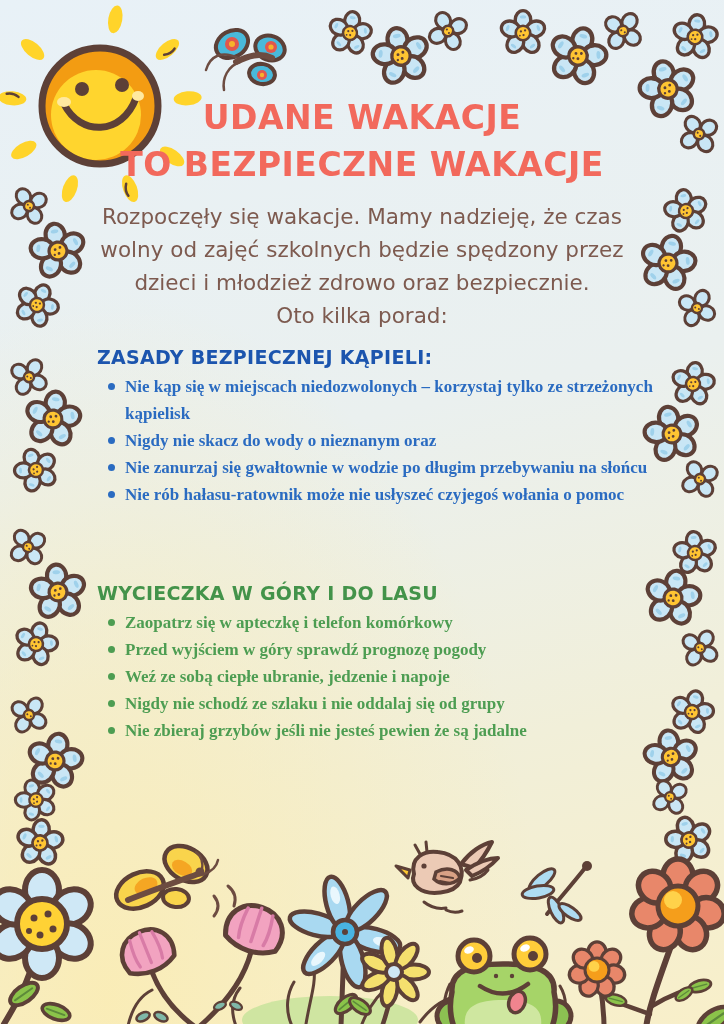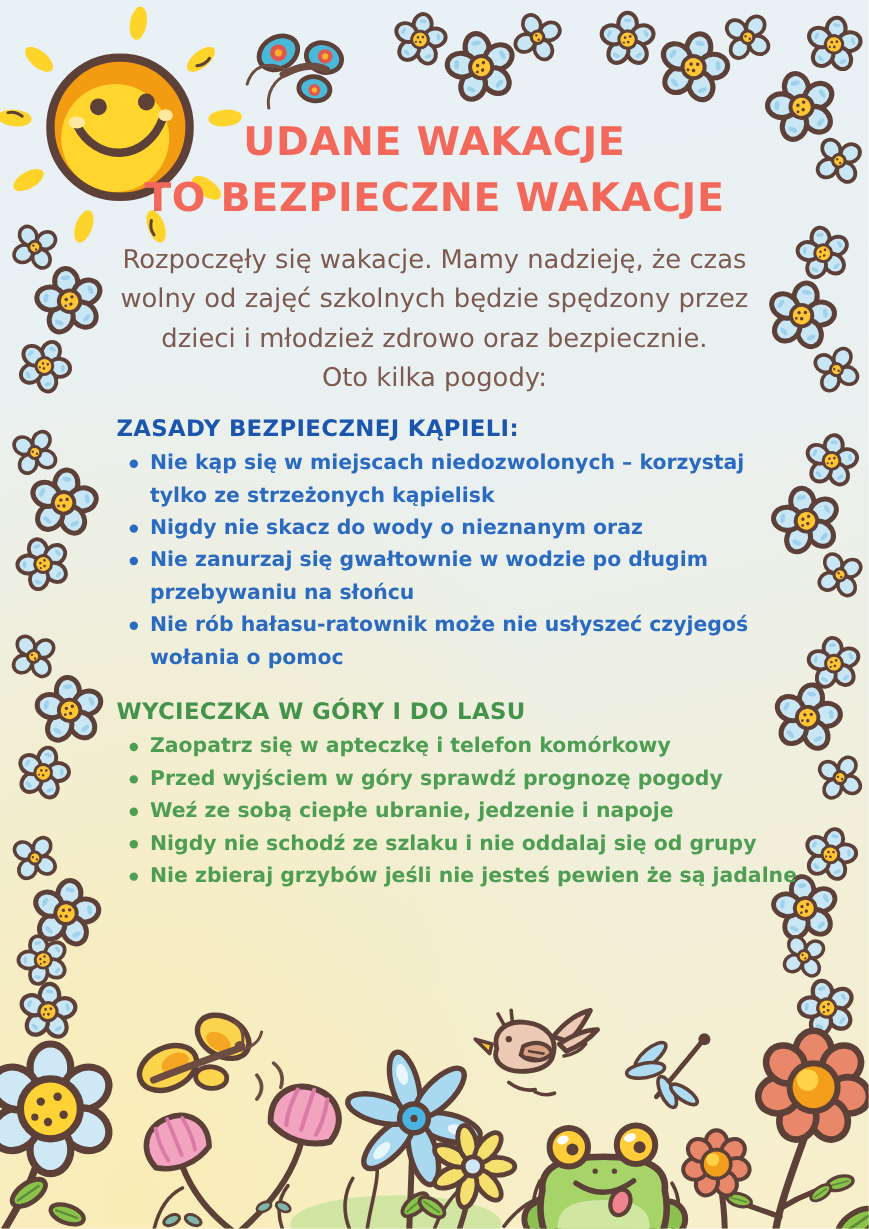--- a/index.html
+++ b/index.html
@@ -15,21 +15,21 @@
   .title{position:absolute;top:84px;left:0;right:0;text-align:center;
     color:#f2695c;font-weight:bold;font-size:33px;line-height:47px;letter-spacing:.5px;}
   .intro{position:absolute;top:190px;left:0;right:0;text-align:center;
     color:#7d5a4f;font-weight:normal;font-size:21.5px;line-height:33px;white-space:nowrap;}
   .section{position:absolute;left:97px;width:576px;}
   .sec-swim{top:336px;color:#2a6bc1;}
   .sec-swim h2{color:#1c55ae;}
   .sec-trip{top:572px;color:#4d9d52;}
   .sec-trip h2{color:#43934a;}
   .section h2{margin:0 0 5px 0;font-size:19px;font-weight:bold;letter-spacing:.3px;}
-  .section ul{list-style:none;margin:0;padding:0;font-size:17px;font-weight:bold;line-height:27px;}
+  .section ul{list-style:none;margin:0;padding:0;font-size:17px;font-weight:bold;line-height:27px;font-family:Liberation Serif, serif;}
   .section li{position:relative;padding-left:28px;margin:0;}
   .section li::before{content:"";position:absolute;left:11px;top:10px;width:7px;height:7px;
     border-radius:50%;background:currentColor;}
 </style>
 </head>
 <body>
 
 <div class="poster">
 
   <svg class="deco" viewBox="0 0 724 1024" aria-hidden="true">
@@ -325,21 +325,21 @@
   <div class="content">
     <div class="title">
       <div>UDANE WAKACJE</div>
       <div>TO BEZPIECZNE WAKACJE</div>
     </div>
 
     <div class="intro">
       <div>Rozpoczęły się wakacje. Mamy nadzieję, że czas</div>
       <div>wolny od zajęć szkolnych będzie spędzony przez</div>
       <div>dzieci i młodzież zdrowo oraz bezpiecznie.</div>
-      <div>Oto kilka pogody:</div>
+      <div>Oto kilka porad:</div>
     </div>
 
     <div class="section sec-swim">
       <h2>ZASADY BEZPIECZNEJ KĄPIELI:</h2>
       <ul>
         <li><span>Nie kąp się w miejscach niedozwolonych – korzystaj tylko ze strzeżonych kąpielisk</span></li>
         <li><span>Nigdy nie skacz do wody o nieznanym oraz</span></li>
         <li><span>Nie zanurzaj się gwałtownie w wodzie po długim przebywaniu na słońcu</span></li>
         <li><span>Nie rób hałasu-ratownik może nie usłyszeć czyjegoś wołania o pomoc</span></li>
       </ul>

